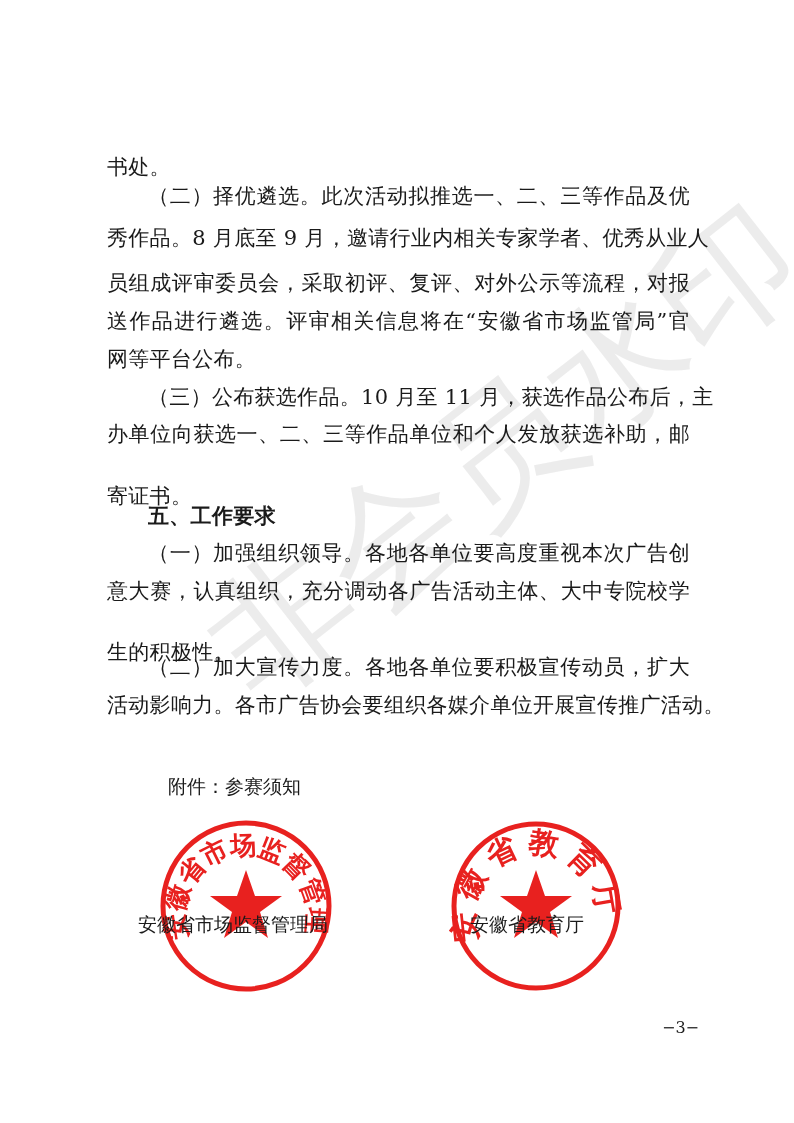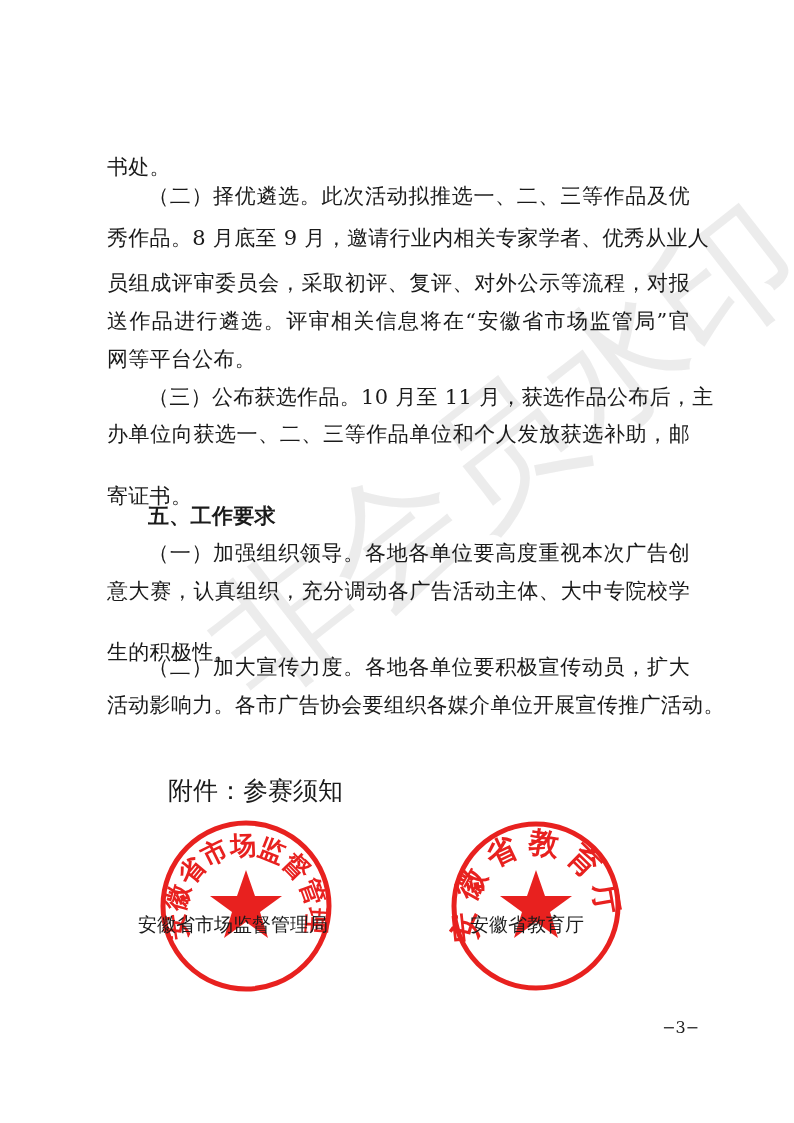--- a/index.html
+++ b/index.html
@@ -4,21 +4,21 @@
   <style>
     html, body { margin: 0; padding: 0; background: #ffffff; }
     body { width: 794px; height: 1123px; position: relative; overflow: hidden;
            font-family: "DejaVu Serif", "Liberation Serif", serif; color: #1a1a1a; }
     .page { position: absolute; left: 0; top: 0; width: 794px; height: 1123px; }
     .line { position: absolute; left: 107px; font-size: 21px; line-height: 24px;
             white-space: nowrap; letter-spacing: 0.3px; }
     .indent { left: 148px; }
     .heading { font-family: "DejaVu Sans", "Liberation Sans", sans-serif; font-weight: bold; }
     .justify { width: 583px; text-align: justify; text-align-last: justify; }
-    .attach { position: absolute; left: 168px; top: 774px; font-size: 25px; }
+    .attach { position: absolute; left: 168px; top: 774px; font-size: 19px; }
     .signer { position: absolute; font-size: 19px; white-space: nowrap; z-index: 3; }
     .pagenum { position: absolute; left: 662px; top: 1018px; font-size: 16px; }
     .watermark { position: absolute; left: 170px; top: 400px; font-size: 140px;
                  color: rgba(200,200,200,0.35); transform: rotate(-38deg);
                  transform-origin: center; white-space: nowrap; z-index: 1; pointer-events: none;
                  font-family: "DejaVu Sans", "Liberation Sans", sans-serif; width: 560px; }
     .seal { position: absolute; z-index: 2; }
     .text-layer { position: absolute; inset: 0; z-index: 2; }
   </style>
 </head>

